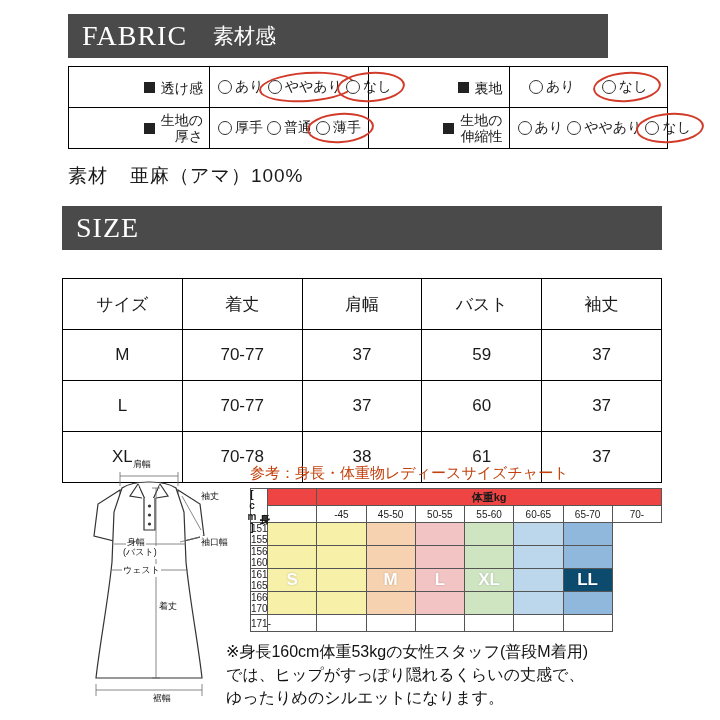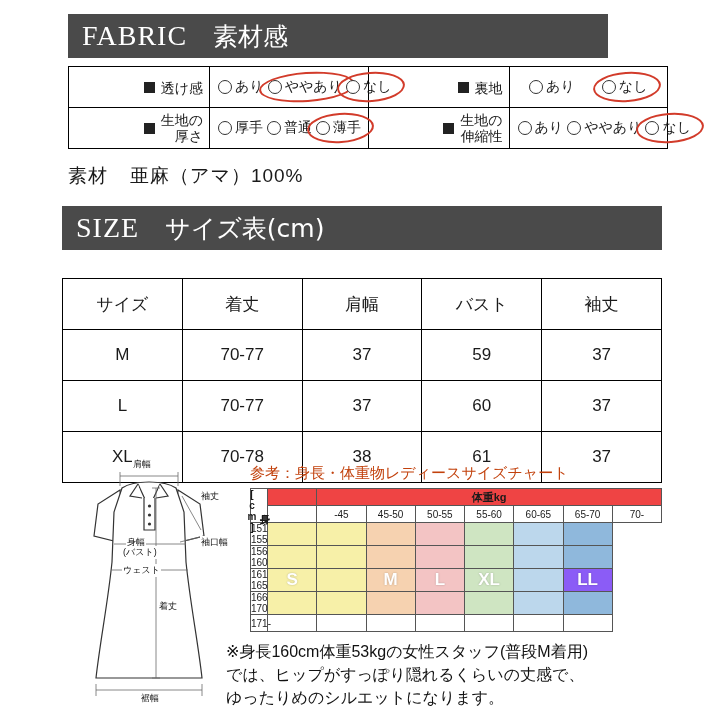--- a/index.html
+++ b/index.html
@@ -14,21 +14,21 @@
 
   
   .sec-head{
     display:flex;align-items:center;
     background:#4a4a4a;color:#ffffff;
     height:44px;
     padding-left:14px;
     box-sizing:border-box;
   }
   .sec-head .en{font-size:28px;letter-spacing:1px;font-family:"Liberation Serif","DejaVu Serif",serif;}
-  .sec-head .jp{font-size:25px;margin-left:26px;font-family:"DejaVu Sans",sans-serif;}
+  .sec-head .jp{font-size:21px;margin-left:26px;font-family:"DejaVu Sans",sans-serif;}
 
   
   .fabric-wrap{position:absolute;left:68px;top:14px;width:540px;}
   .fabric-table{
     border-collapse:collapse;width:600px;margin-top:8px;
     table-layout:fixed;
   }
   .fabric-table td{
     border:1px solid #000;
     height:40px;
@@ -198,21 +198,20 @@
       </table>
 
     <div class="material-line">
       <span class="m-key">素材</span><span>亜麻（アマ）100%</span>
     </div>
   </div>
 
   <div class="size-wrap">
     <div class="sec-head">
       <span class="en">SIZE</span>
-      <span class="jp">サイズ表(cm)</span>
     </div>
 
     <table class="size-table">
       <tbody>
           <tr>
         <th>サイズ</th>
         <th>着丈</th>
         <th>肩幅</th>
         <th>バスト</th>
         <th>袖丈</th>
@@ -287,21 +286,21 @@
             <path d="M142 232 L142 244"></path>
         </g>
       </svg>
       <span class="dl" style="left:72px;top:6px;">肩幅</span>
       <span class="dl" style="left:140px;top:38px;">袖丈</span>
       <span class="dl" style="left:140px;top:84px;">袖口幅</span>
       <span class="dl" style="left:66px;top:84px;">身幅</span>
       <span class="dl" style="left:62px;top:94px;">(バスト)</span>
       <span class="dl" style="left:62px;top:112px;">ウェスト</span>
       <span class="dl" style="left:98px;top:148px;">着丈</span>
-      <span class="dl" style="left:80px;top:240px;">裾幅</span>
+      <span class="dl" style="left:92px;top:240px;">裾幅</span>
     </div>
 
     <div class="ref-note">参考：身長・体重物レディースサイズチャート</div>
 
     <div class="chart">
       <table>
         <tbody>
             <tr>
           <td rowspan="2" class="vlabel" style="border:1px solid #555;background:#fff;">身長[cm]</td>
           <td class="hdr-w"></td>
@@ -346,21 +345,21 @@
           <td class="cell" style="background:#f6d2b0">
                 <span class="big">M</span>
               </td>
           <td class="cell" style="background:#f3c4c4">
                 <span class="big">L</span>
               </td>
           <td class="cell" style="background:#cfe5c2">
                 <span class="big">XL</span>
               </td>
           <td class="cell" style="background:#bcd7ec"></td>
-          <td class="cell" style="background:#8b5cf6">
+          <td class="cell" style="background:#0c4a6e">
                 <span class="big">LL</span>
               </td>
         </tr>
         <tr>
           <td class="rowlbl">166-170</td>
           <td class="cell" style="background:#f7f0a8"></td>
           <td class="cell" style="background:#f7f0a8"></td>
           <td class="cell" style="background:#f6d2b0"></td>
           <td class="cell" style="background:#f3c4c4"></td>
           <td class="cell" style="background:#cfe5c2"></td>

